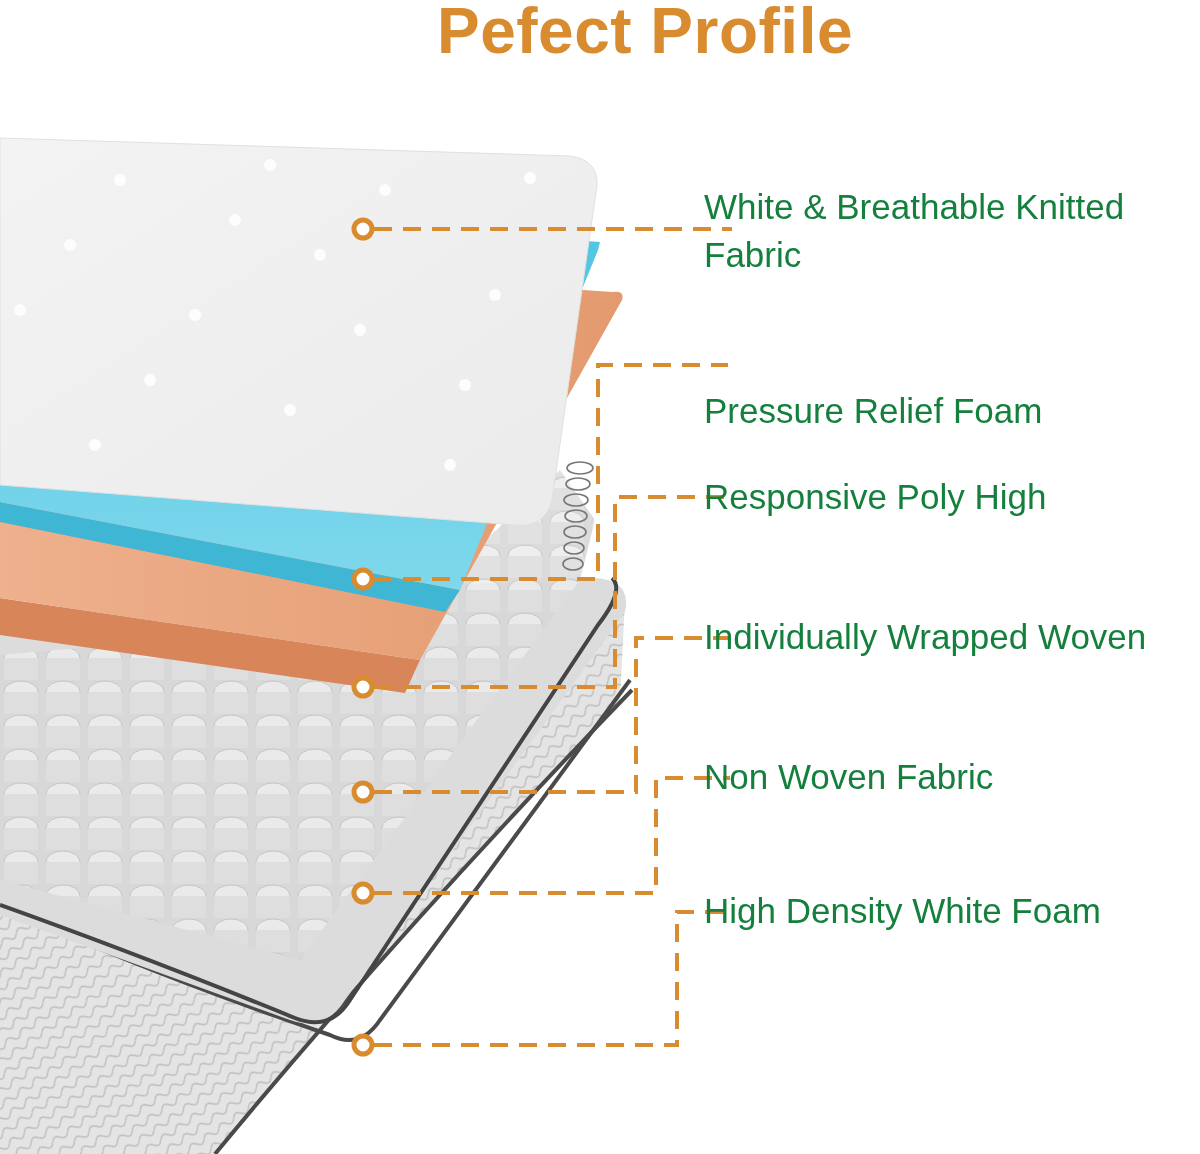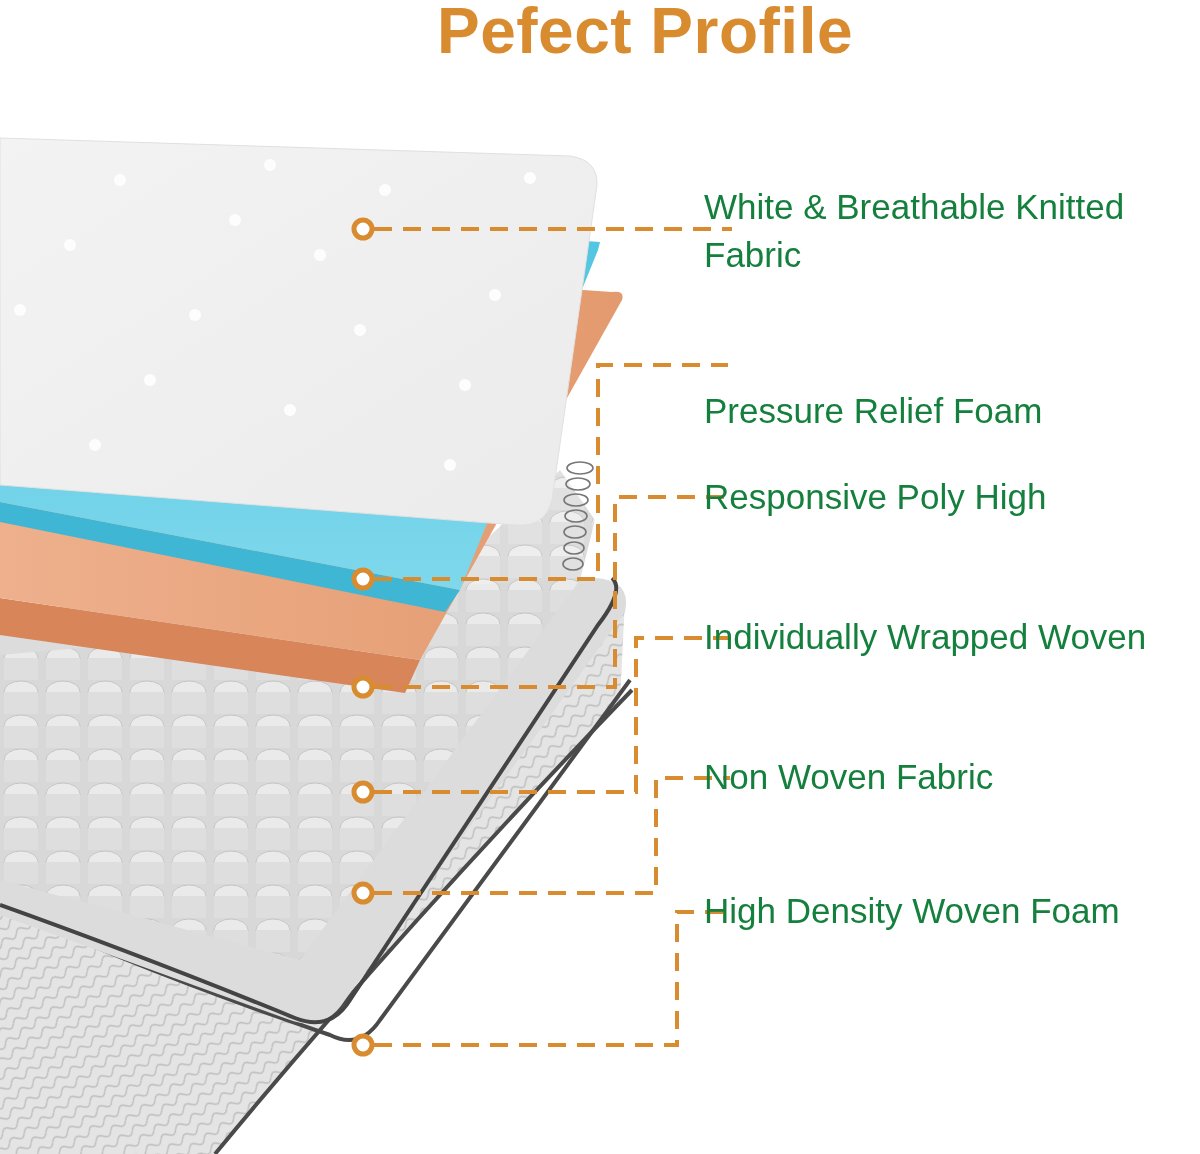--- a/index.html
+++ b/index.html
@@ -114,13 +114,13 @@
 </svg>
 
 <div class="label" style="top:183px;">
   <div>White &amp; Breathable Knitted</div>
   <div>Fabric</div>
 </div>
 <div class="label" style="top:339px;margin-top:48px;">Pressure Relief Foam</div>
 <div class="label" style="top:473px;">Responsive Poly High</div>
 <div class="label" style="top:613px;">Individually Wrapped Woven</div>
 <div class="label" style="top:753px;">Non Woven Fabric</div>
-<div class="label" style="top:887px;">High Density Woven Foam</div>
+<div class="label" style="top:887px;">High Density White Foam</div>
 
 </body></html>

